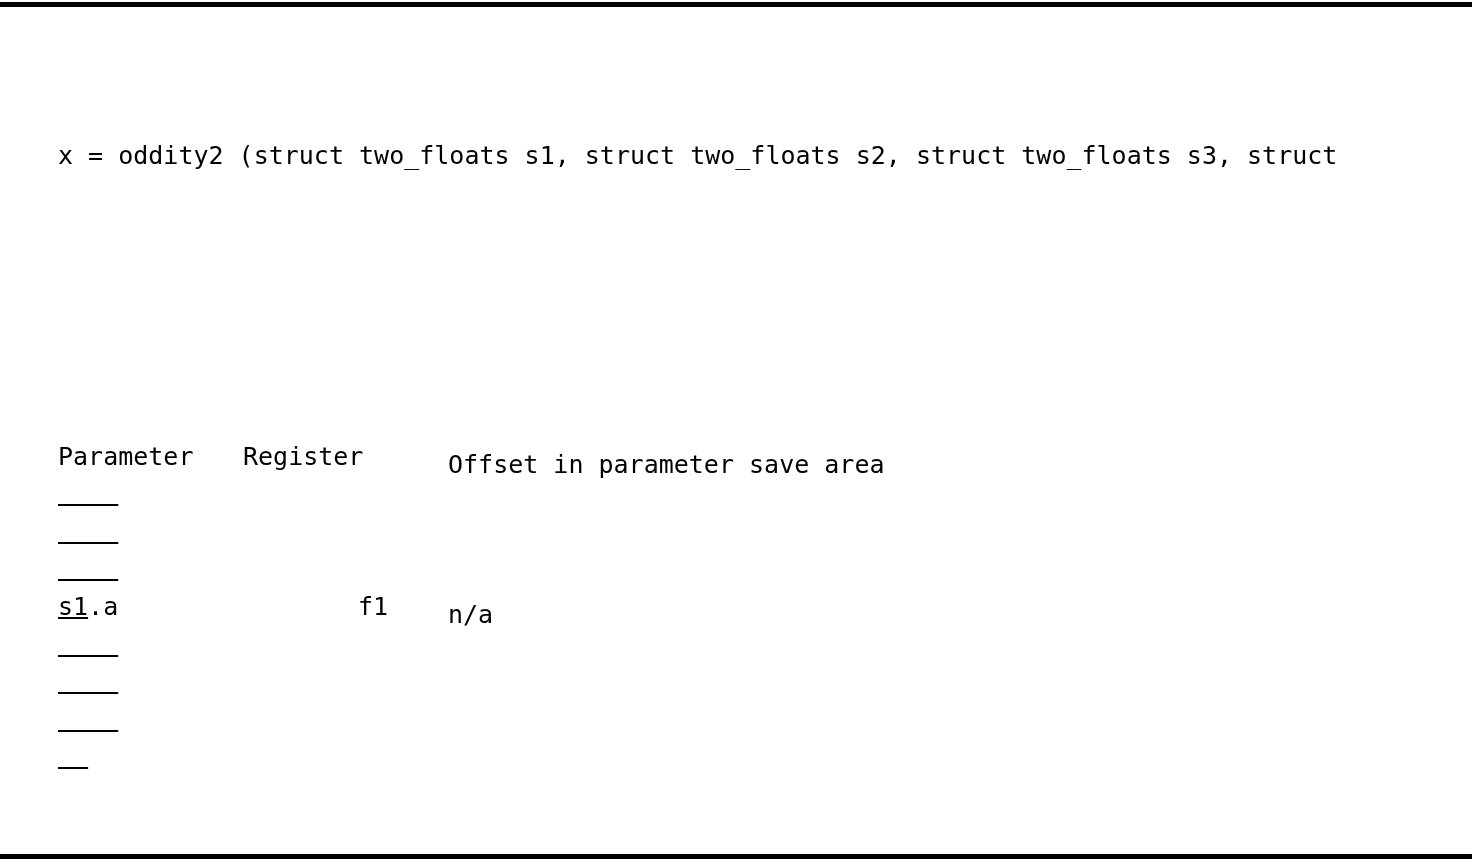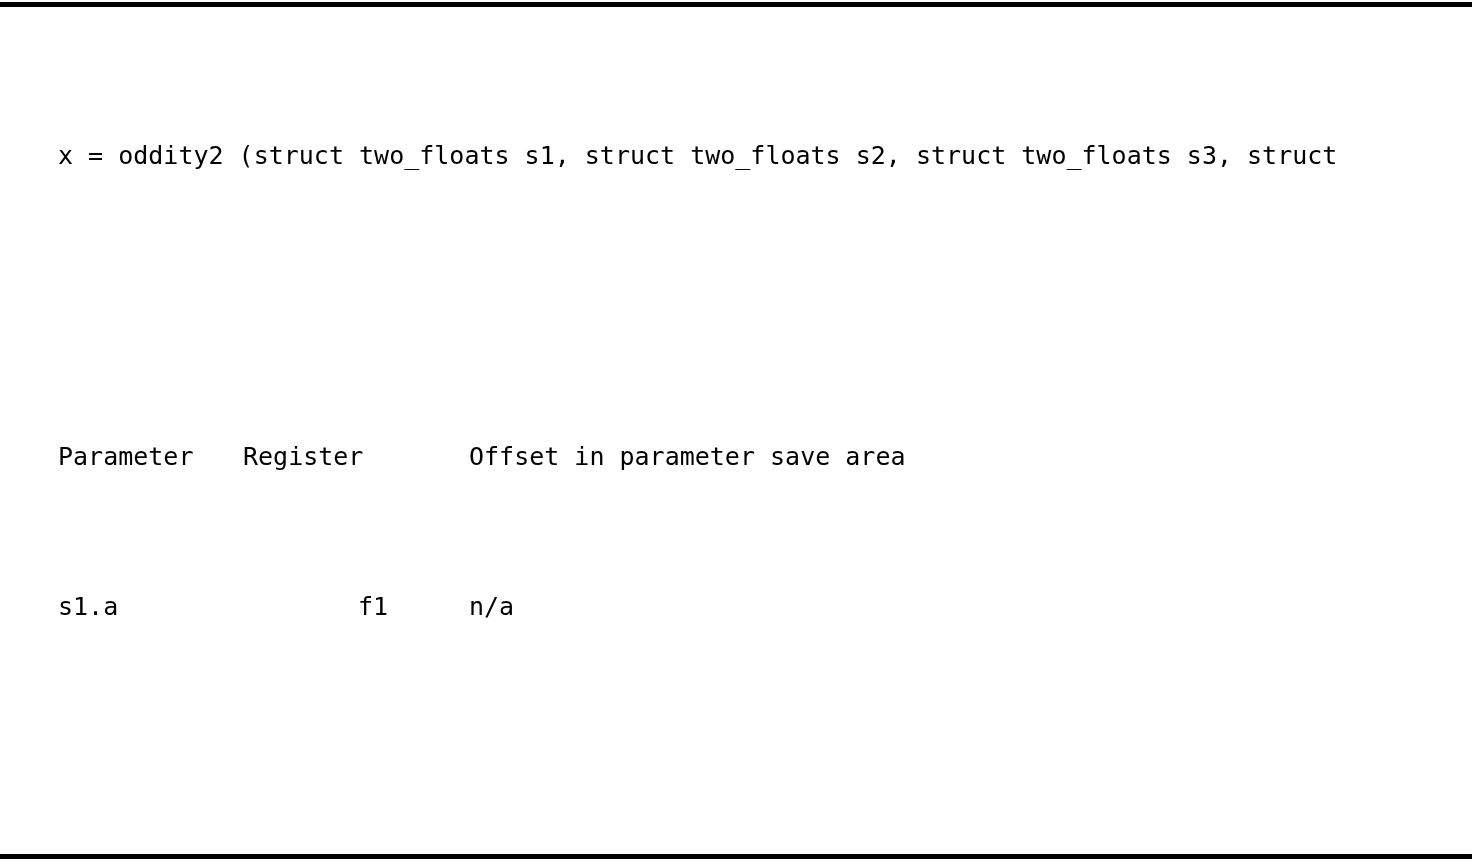--- a/index.html
+++ b/index.html
@@ -32,30 +32,31 @@
     font-size: 25px;
     line-height: 37.6px;
     white-space: pre;
   }
   .line {
     height: 37.6px;
   }
   .row {
     position: relative;
     height: 37.6px;
+    text-decoration: underline;
   }
   .row .cell {
     position: absolute;
     top: 0;
     white-space: pre;
   }
   .cell.col-param    { left: 0; }
   .cell.col-reg-head { left: 185px; }
   .cell.col-reg      { left: 300px; }
-  .cell.col-offset   { left: 411px; }
+  .cell.col-offset   { left: 390px; margin-top: 8px; }
 </style>
 </head>
 <body>
 
 <div class="rule rule-top"></div>
 
 <div class="content">
 
   <div class="line">x = oddity2 (struct two_floats s1, struct two_floats s2, struct two_floats s3, struct</div>
 

